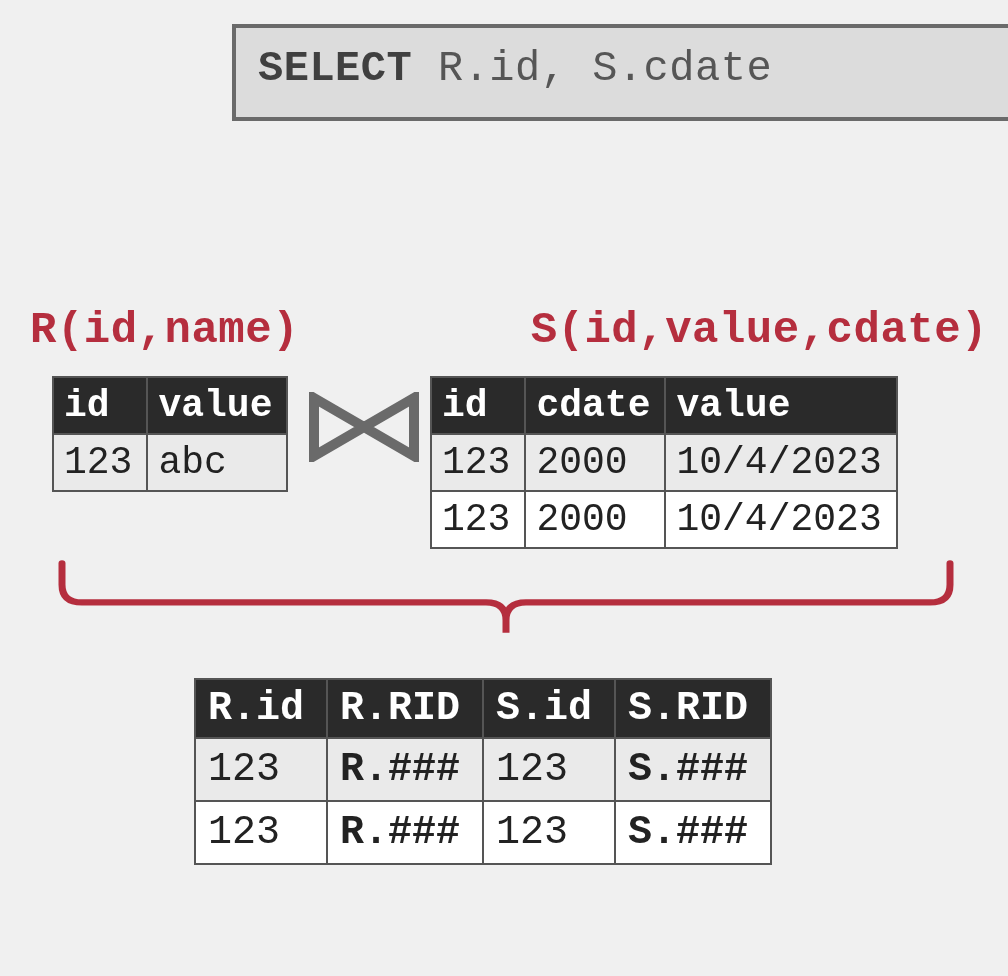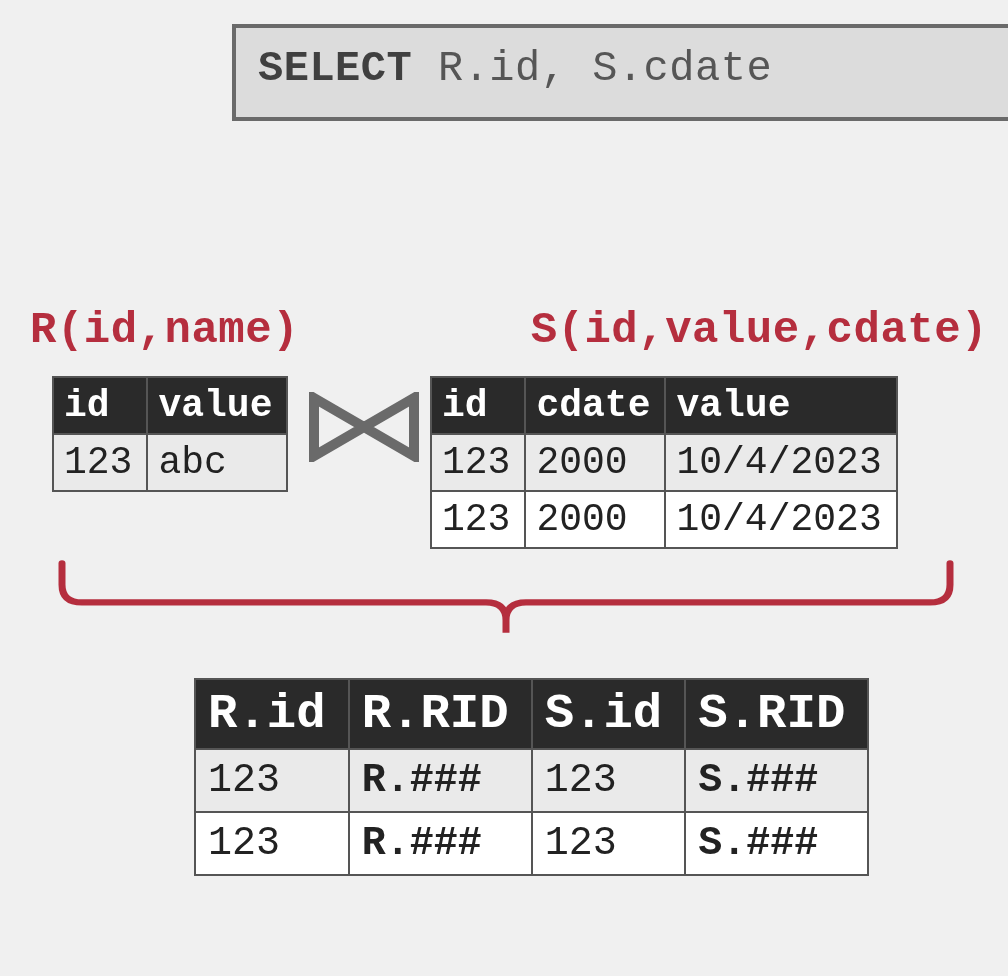--- a/index.html
+++ b/index.html
@@ -89,21 +89,21 @@
     left: 56px;
     width: 900px;
     height: 80px;
   }
 
   .table-result {
     position: absolute;
     top: 678px;
     left: 194px;
   }
-  .table-result th { padding: 6px 22px 6px 12px; font-size: 49px; }
+  .table-result th { padding: 6px 22px 6px 12px; font-size: 40px; }
   .table-result td { padding: 8px 22px 8px 12px; font-size: 40px; }
   .red-bold { color: #b52e3e; font-weight: 700; }
 </style>
 </head>
 <body>
 
 <div class="sql-box">
   <div class="line"><span class="kw">SELECT</span><span> R.id, S.cdate</span></div>
 </div>
 

